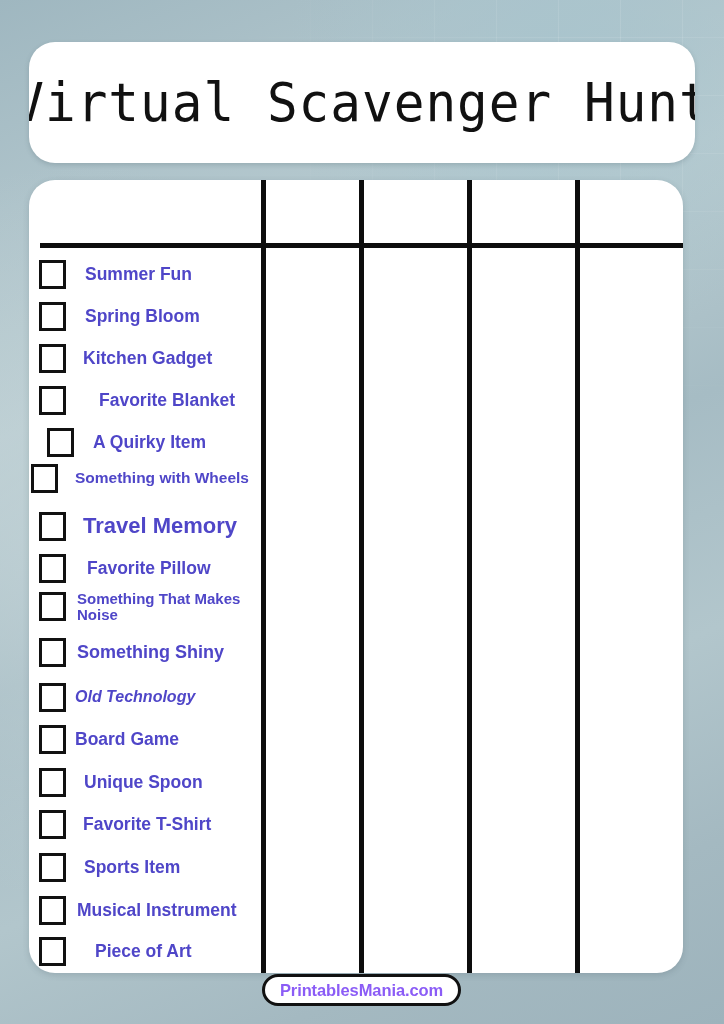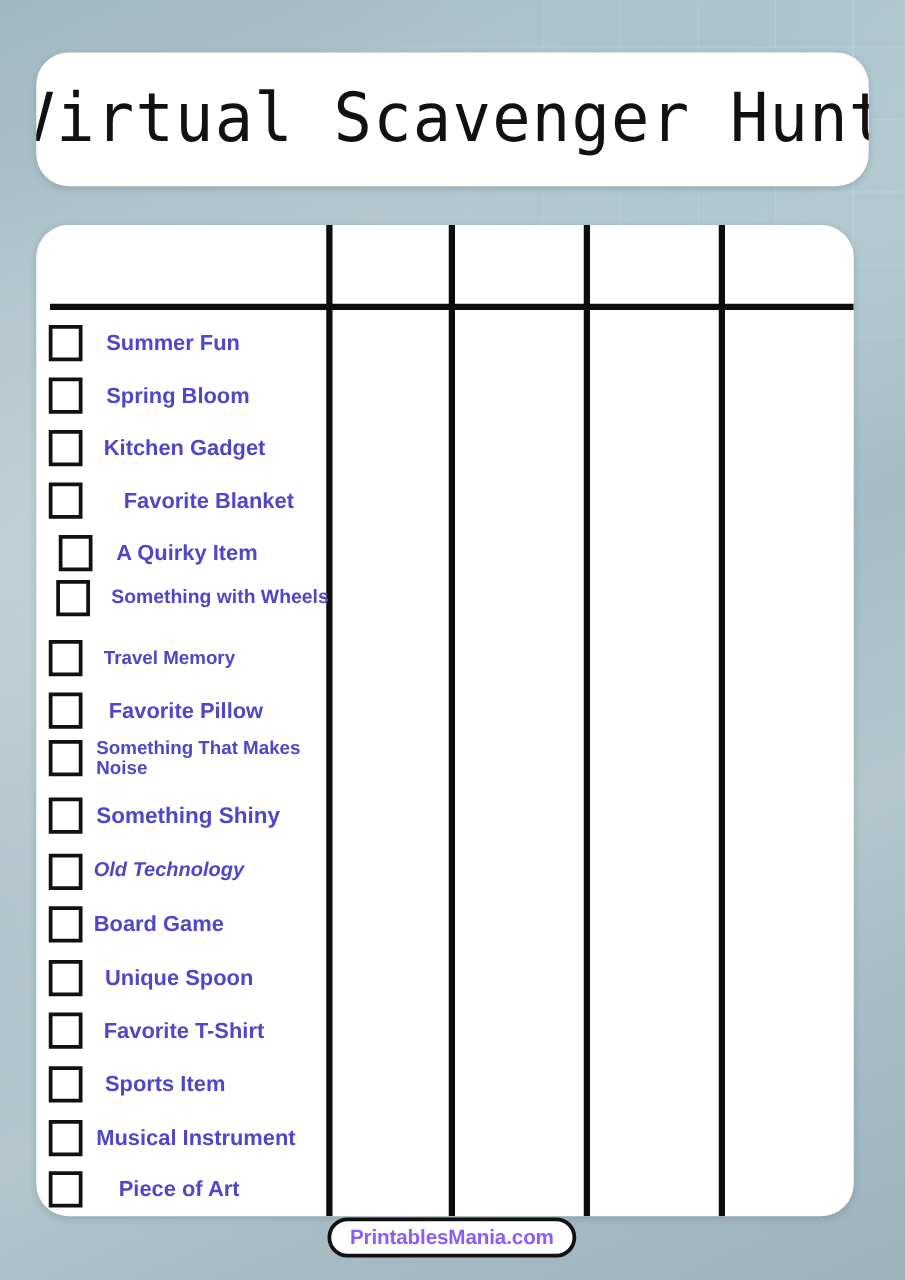--- a/index.html
+++ b/index.html
@@ -46,21 +46,21 @@
     mask-image: radial-gradient(ellipse 72% 46% at 86% 8%, rgba(0,0,0,0.95) 0%, rgba(0,0,0,0) 78%);
     pointer-events: none;
   }
 
   
   #title-card {
     position: absolute;
     left: 29px;
     top: 42px;
     width: 666px;
-    height: 107px;
+    height: 121px;
     background: #ffffff;
     border-radius: 26px;
     box-shadow: 0 2px 5px rgba(60,80,90,0.22);
     display: flex;
     align-items: center;
     justify-content: center;
     overflow: hidden;
   }
 
   #page-title {
@@ -200,27 +200,27 @@
           <span class="row-label" style="font-size: 17.5px; margin-left: 8px; white-space: nowrap;">Kitchen Gadget</span>
         </li>
         <li class="row" style="position: absolute; top: 136px; left: 0px; width: 232px; padding-left: 10px;">
           <span class="checkbox"></span>
           <span class="row-label" style="font-size: 17.5px; margin-left: 24px; white-space: nowrap;">Favorite Blanket</span>
         </li>
         <li class="row" style="position: absolute; top: 178px; left: 0px; width: 232px; padding-left: 18px;">
           <span class="checkbox"></span>
           <span class="row-label" style="font-size: 17.5px; margin-left: 10px; white-space: nowrap;">A Quirky Item</span>
         </li>
-        <li class="row" style="position: absolute; top: 214px; left: 0px; width: 244px; padding-left: 16px;">
+        <li class="row" style="position: absolute; top: 214px; left: 0px; width: 244px; padding-left: 2px;">
           <span class="checkbox"></span>
           <span class="row-label" style="font-size: 15.5px; margin-left: 8px; white-space: normal;">Something with Wheels</span>
         </li>
         <li class="row" style="position: absolute; top: 262px; left: 0px; width: 232px; padding-left: 10px;">
           <span class="checkbox"></span>
-          <span class="row-label" style="font-size: 15px; margin-left: 8px; white-space: nowrap;">Travel Memory</span>
+          <span class="row-label" style="font-size: 22px; margin-left: 8px; white-space: nowrap;">Travel Memory</span>
         </li>
         <li class="row" style="position: absolute; top: 304px; left: 0px; width: 185px; padding-left: 10px;">
           <span class="checkbox"></span>
           <span class="row-label" style="font-size: 17.5px; margin-left: 12px; white-space: nowrap;">Favorite Pillow</span>
         </li>
         <li class="row" style="position: absolute; top: 341px; left: 0px; width: 244px; padding-left: 10px;">
           <span class="checkbox"></span>
           <span class="row-label" style="font-size: 15px; margin-left: 2px; white-space: normal;">Something That Makes Noise</span>
         </li>
         <li class="row" style="position: absolute; top: 388px; left: 0px; width: 232px; padding-left: 10px;">

